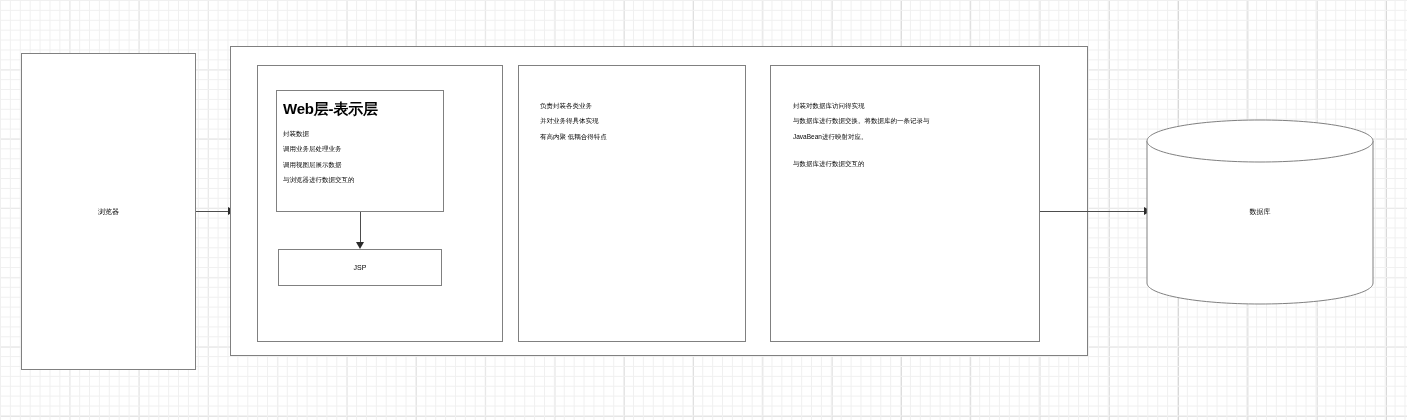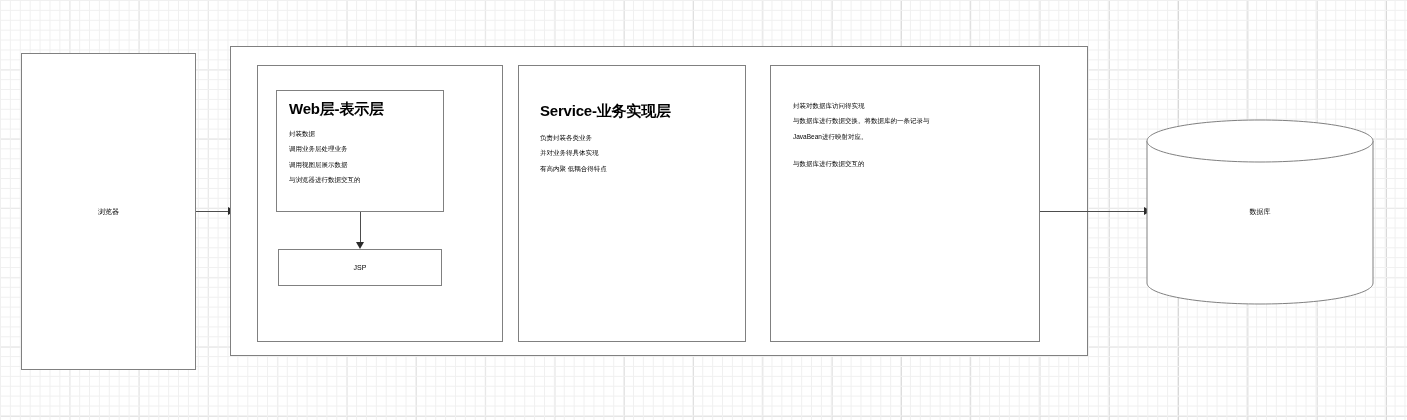--- a/index.html
+++ b/index.html
@@ -74,21 +74,21 @@
   #panel-dao     { left: 770px; width: 270px; }
 
   
   #web-title-box {
     position: absolute;
     left: 276px; top: 90px;
     width: 168px; height: 122px;
     background: #ffffff;
     border: 1px solid #808080;
     box-sizing: border-box;
-    padding: 9px 8px 0 12px;
+    padding: 9px 8px 0 6px;
   }
   
   #jsp-box {
     position: absolute;
     left: 278px; top: 249px;
     width: 164px; height: 37px;
     background: #ffffff;
     border: 1px solid #808080;
     box-sizing: border-box;
     display: flex;
@@ -223,21 +223,20 @@
   <div class="conn-line-v"></div>
   <div class="arrow-down"></div>
 </div>
 
 <div id="jsp-box">
   <span class="jsp-label">JSP</span>
 </div>
 
 <div class="layer-panel" id="panel-service">
   <div class="panel-inner">
-    <div class="layer-heading">Service-业务实现层</div>
     <div class="body-line">负责封装各类业务</div>
     <div class="body-line">并对业务得具体实现</div>
     <div class="body-line">有高内聚 低耦合得特点</div>
   </div>
 </div>
 
 <div class="layer-panel" id="panel-dao">
   <div class="panel-inner">
     <div class="body-line">封装对数据库访问得实现</div>
     <div class="body-line">与数据库进行数据交换。将数据库的一条记录与</div>

